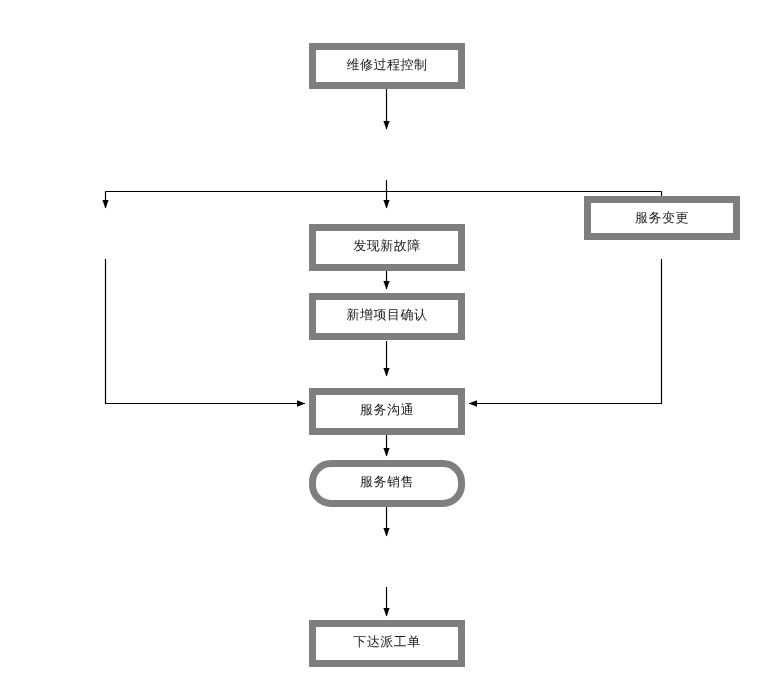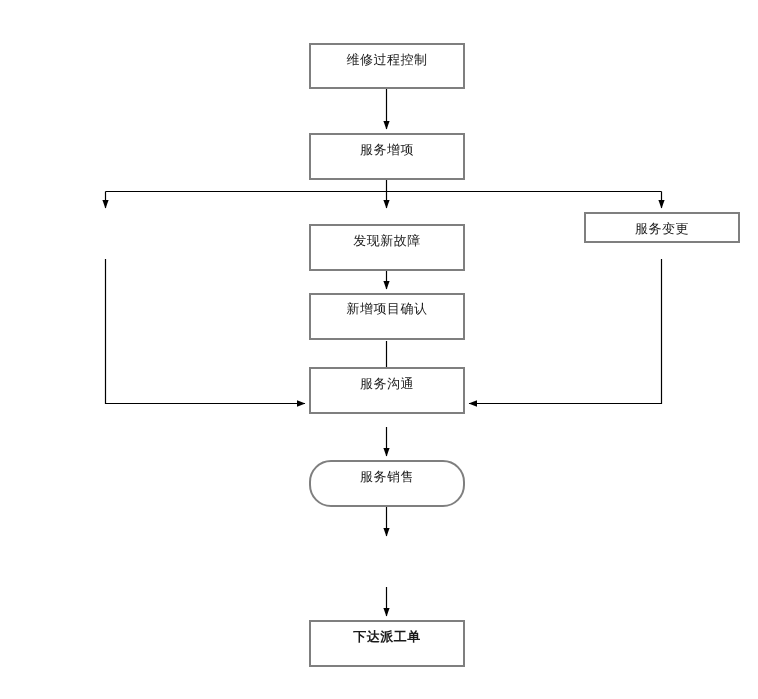--- a/index.html
+++ b/index.html
@@ -23,21 +23,21 @@
     left: 0;
     top: 0;
     width: 758px;
     height: 699px;
     pointer-events: none;
   }
   .node {
     position: absolute;
     box-sizing: border-box;
     background: #ffffff;
-    border: 2px solid #22c55e;
+    border: 7px solid #22c55e;
     z-index: 2;
   }
   .node-label {
     position: absolute;
     left: 0;
     right: 0;
     top: 7px;
     text-align: center;
     font-size: 13px;
     line-height: 16px;
@@ -84,43 +84,40 @@
       <path d="M386.5,507 L386.5,536" marker-end="url(#arrow)"></path>
 
       <path d="M386.5,587 L386.5,616" marker-end="url(#arrow)"></path>
     </g>
   </svg>
 
   <div class="node" style="left: 309px; top: 43px; width: 156px; height: 46px; border-color: rgb(127, 127, 127); background: rgb(255, 255, 255);">
     <span class="node-label" style="color: rgb(26, 26, 26);">维修过程控制</span>
   </div>
 
-  <div class="node" style="left: 309px; top: 133px; width: 156px; height: 47px; border-color: rgb(127, 127, 127); background: rgb(255, 255, 255);">
-    <span class="node-label" style="color: rgb(26, 26, 26);">服务增项</span>
-  </div>
 
 
   <div class="node" style="left: 309px; top: 212px; width: 156px; height: 47px; border-color: rgb(127, 127, 127); background: rgb(255, 255, 255); margin-top: 12px;">
     <span class="node-label" style="color: rgb(26, 26, 26);">发现新故障</span>
   </div>
 
-  <div class="node" style="left: 584px; top: 212px; width: 156px; height: 31px; border-color: rgb(127, 127, 127); background: rgb(255, 255, 255);">
+  <div class="node" style="left: 584px; top: 196px; width: 156px; height: 44px; border-color: rgb(127, 127, 127); background: rgb(255, 255, 255);">
     <span class="node-label" style="color: rgb(26, 26, 26);">服务变更</span>
   </div>
 
   <div class="node" style="left: 309px; top: 293px; width: 156px; height: 47px; border-color: rgb(127, 127, 127); background: rgb(255, 255, 255);">
-    <span class="node-label" style="color: rgb(26, 26, 26); font-family: Liberation Mono, monospace;">新增项目确认</span>
+    <span class="node-label" style="color: rgb(26, 26, 26);">新增项目确认</span>
   </div>
 
-  <div class="node" style="left: 309px; top: 367px; width: 156px; height: 47px; border-color: rgb(127, 127, 127); background: rgb(255, 255, 255);">
+  <div class="node" style="left: 309px; top: 388px; width: 156px; height: 47px; border-color: rgb(127, 127, 127); background: rgb(255, 255, 255);">
     <span class="node-label" style="color: rgb(26, 26, 26);">服务沟通</span>
   </div>
 
   <div class="node" style="left: 309px; top: 460px; width: 156px; height: 47px; border-color: rgb(127, 127, 127); background: rgb(255, 255, 255); border-radius: 22px;">
     <span class="node-label" style="color: rgb(26, 26, 26);">服务销售</span>
   </div>
 
 
   <div class="node" style="left: 309px; top: 620px; width: 156px; height: 47px; border-color: rgb(127, 127, 127); background: rgb(255, 255, 255);">
-    <span class="node-label" style="color: rgb(26, 26, 26); font-weight: bold;">下达派工单</span>
+    <span class="node-label" style="color: rgb(26, 26, 26);">下达派工单</span>
   </div>
 
 </div>
 
 </body></html>

